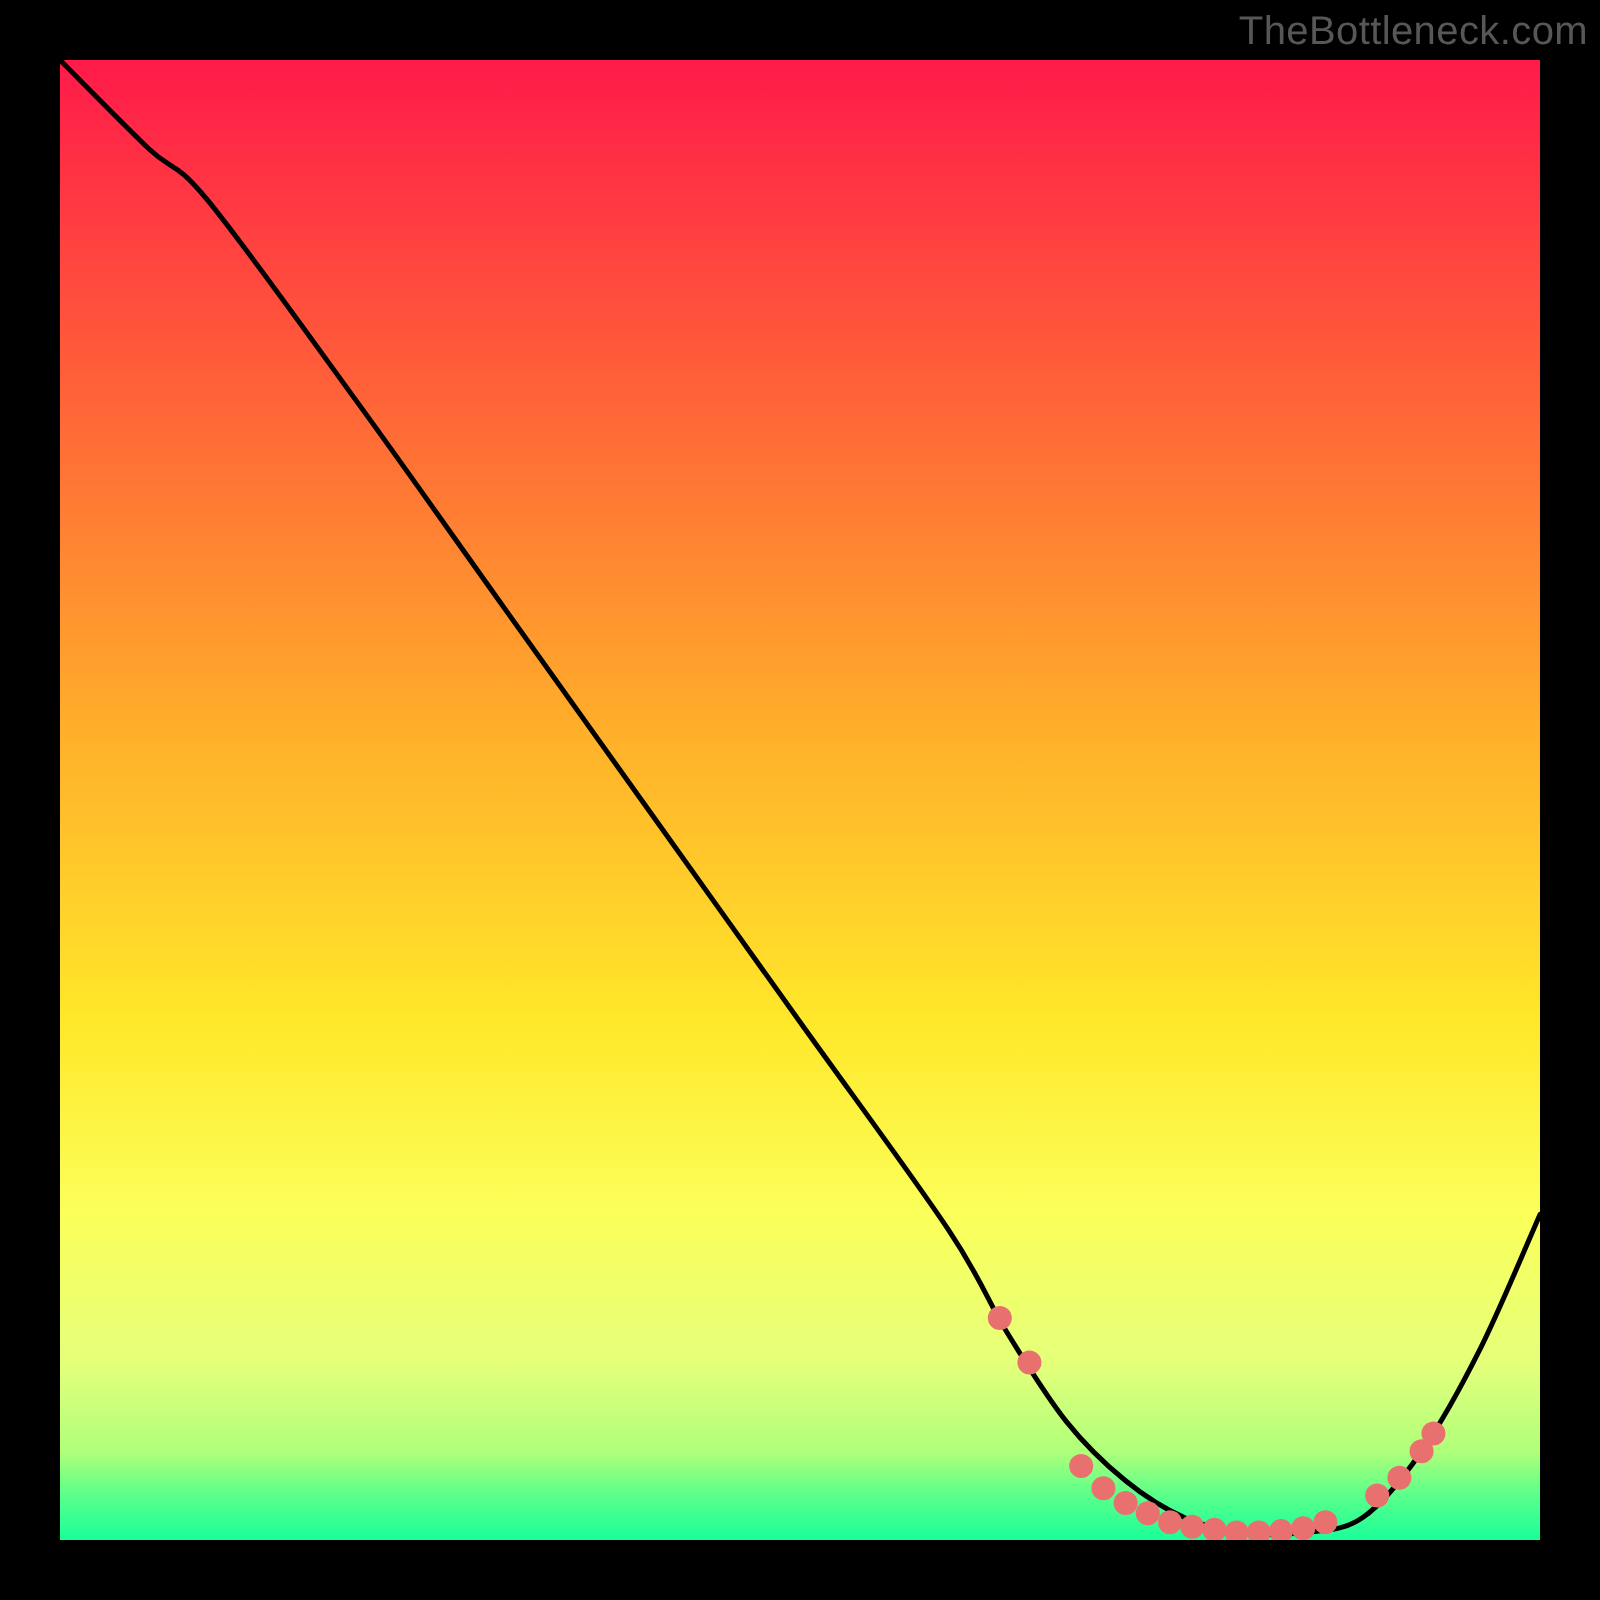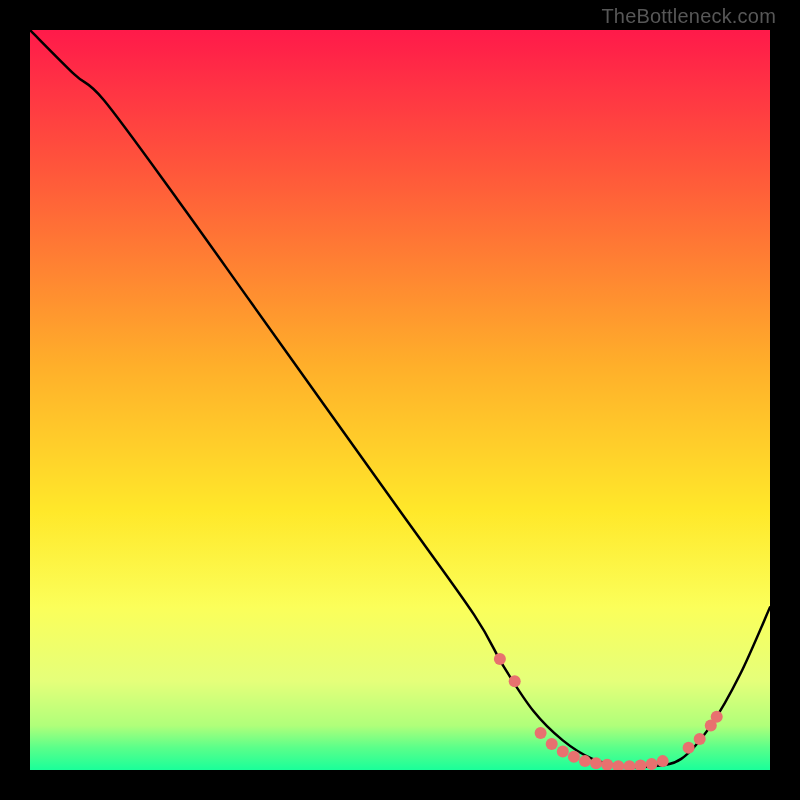--- a/index.html
+++ b/index.html
@@ -13,21 +13,21 @@
   }
   .container {
     position: relative;
     width: 800px;
     height: 800px;
     background: #000;
   }
   .watermark {
     position: absolute;
     top: 5px;
-    right: 24px;
+    right: 6px;
     color: #575757;
     font-size: 20px;
     font-weight: 500;
     z-index: 10;
     letter-spacing: 0.2px;
   }
   .plot-area {
     position: absolute;
     left: 30px;
     top: 30px;

